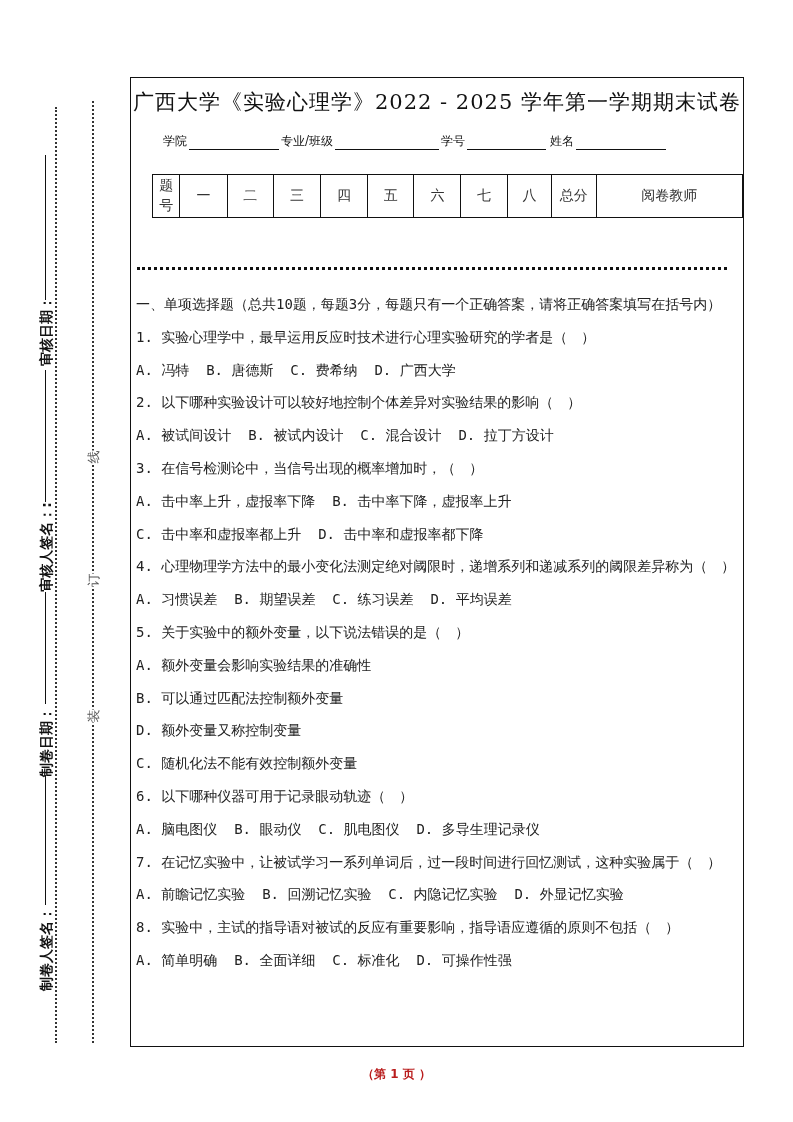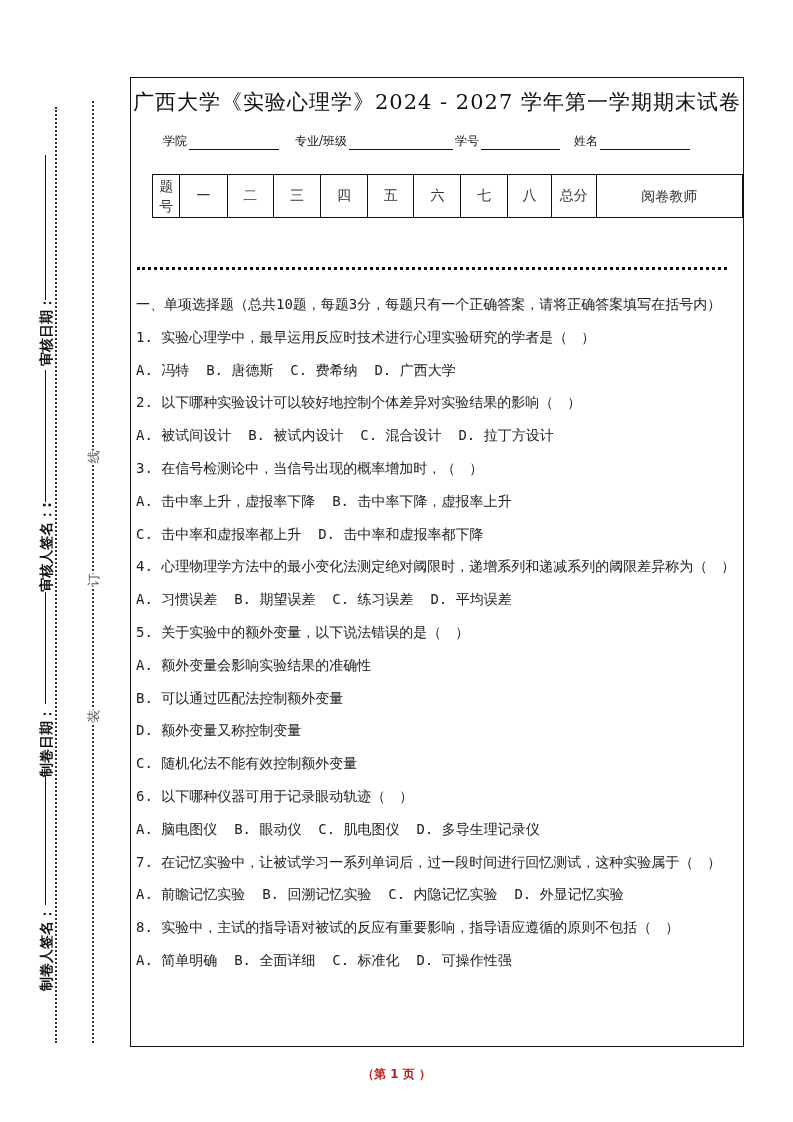--- a/index.html
+++ b/index.html
@@ -21,21 +21,21 @@
 
   .title { position: absolute; left: 0; top: 10px; width: 100%; text-align: center;
            font-size: 21px; letter-spacing: 1px; color: #111; }
 
   .info-row { position: absolute; left: 32px; top: 55px; font-size: 12px; display: flex;
               align-items: flex-end; }
   .info-row .lbl { margin-right: 2px; }
   .info-row .blank { display: inline-block; border-bottom: 1px solid #111; height: 14px; }
 
   table.score { position: absolute; left: 21px; top: 96px; border-collapse: collapse;
-                font-size: 14px; font-family: Liberation Sans, sans-serif; }
+                font-size: 14px; font-family: Liberation Mono, monospace; }
   table.score td { border: 1px solid #111; text-align: center; vertical-align: middle;
                    color: #333; padding: 0; }
   table.score tr.r1 td { height: 42px; }
   table.score tr.r2 td { height: 41px; }
   td.narrow { line-height: 20px; }
 
   .dots-rule { position: absolute; left: 6px; top: 189px; width: 590px; height: 0;
                border-top: 3px dotted #111; }
 
   .body-text { position: absolute; left: 5px; top: 215px; width: 600px;
@@ -61,30 +61,30 @@
   <div class="margin-label" style="left:-3px; top:940px; width:100px; text-align:center;">制卷人签名：</div>
 
   <div class="dot-line" style="left:55px; top:107px; height:936px;"></div>
   <div class="dot-line" style="left:92px; top:101px; height:942px;"></div>
   <div class="bind-mark" style="left:87px; top:450px;">线</div>
   <div class="bind-mark" style="left:87px; top:573px;">订</div>
   <div class="bind-mark" style="left:87px; top:709px;">装</div>
 </div>
 
 <div class="frame">
-  <div class="title">广西大学《实验心理学》2024 - 2027 学年第一学期期末试卷</div>
+  <div class="title">广西大学《实验心理学》2022 - 2025 学年第一学期期末试卷</div>
 
   <div class="info-row">
     <span class="lbl">学院</span>
     <span class="blank" style="width:90px;"></span>
-    <span class="lbl" style="margin-left:16px;">专业/班级</span>
+    <span class="lbl" style="margin-left:2px;">专业/班级</span>
     <span class="blank" style="width:104px;"></span>
     <span class="lbl" style="margin-left:2px;">学号</span>
     <span class="blank" style="width:79px;"></span>
-    <span class="lbl" style="margin-left:14px;">姓名</span>
+    <span class="lbl" style="margin-left:4px;">姓名</span>
     <span class="blank" style="width:90px;"></span>
   </div>
 
   <table class="score">
     <tbody>
         <tr class="r1">
       <td class="narrow" style="width:28px;">题号</td>
       <td style="width:50px;">一</td>
       <td style="width:49px;">二</td>
       <td style="width:50px;">三</td>

